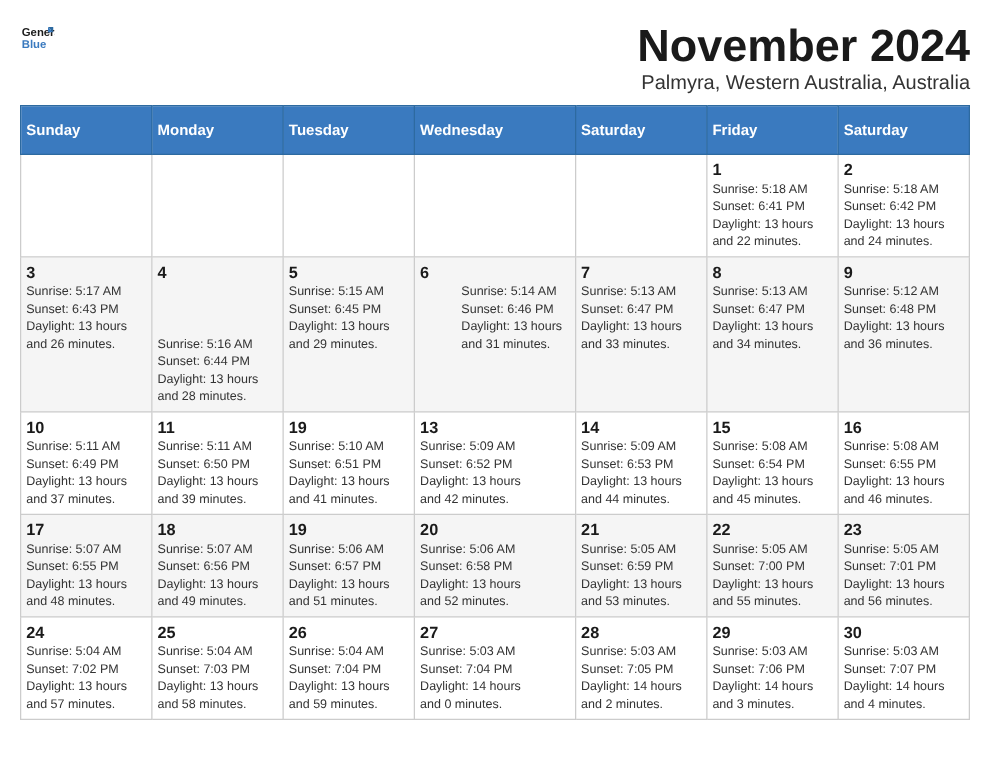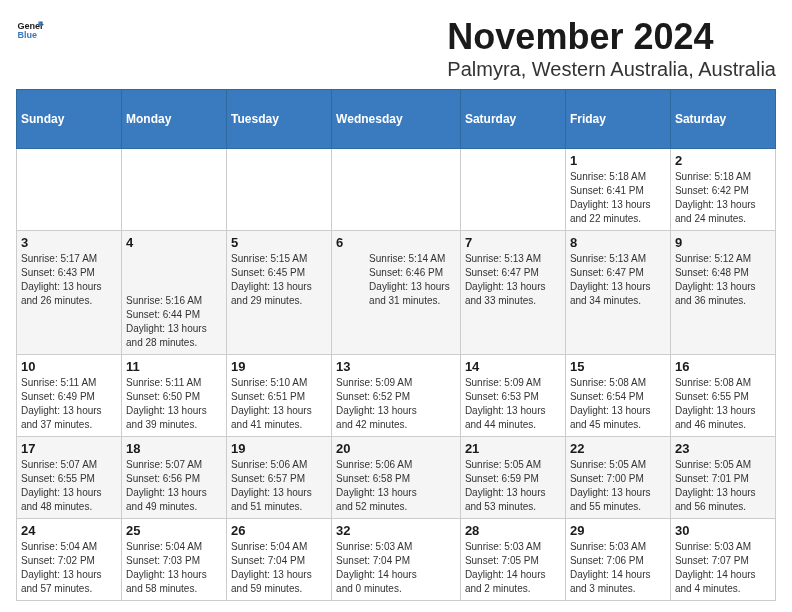--- a/index.html
+++ b/index.html
@@ -19,39 +19,40 @@
     .logo {
       display: flex;
       align-items: center;
       gap: 4px;
     }
     .logo-icon {
       width: 28px;
       height: 28px;
     }
     .title-area {
+      text-align: right;
     }
     .month-title {
       font-size: 36px;
       font-weight: bold;
       color: #1a1a1a;
     }
     .location-title {
-      font-size: 20px;
+      font-size: 16px;
       color: #333;
     }
     .calendar-table {
       width: 100%;
       border-collapse: collapse;
       font-size: 11px;
     }
     .calendar-table thead tr th {
       background: #3a7abf;
       color: #fff;
-      padding: 22px 4px;
+      padding: 12px 4px;
       text-align: left;
       font-size: 12px;
       font-weight: bold;
       border: 1px solid #2d6aa0;
     }
     .calendar-table tbody tr td {
       border: 1px solid #ccc;
       vertical-align: top;
       padding: 4px;
       min-width: 100px;
@@ -297,21 +298,21 @@
 and 58 minutes.</div>
         </td>
         <td>
           <div class="cell-day">26</div>
           <div class="cell-info" style="white-space: pre-line;">Sunrise: 5:04 AM
 Sunset: 7:04 PM
 Daylight: 13 hours
 and 59 minutes.</div>
         </td>
         <td>
-          <div class="cell-day">32</div>
+          <div class="cell-day">27</div>
           <div class="cell-info" style="white-space: pre-line;">Sunrise: 5:03 AM
 Sunset: 7:04 PM
 Daylight: 14 hours
 and 0 minutes.</div>
         </td>
         <td>
           <div class="cell-day">28</div>
           <div class="cell-info" style="white-space: pre-line;">Sunrise: 5:03 AM
 Sunset: 7:05 PM
 Daylight: 14 hours

